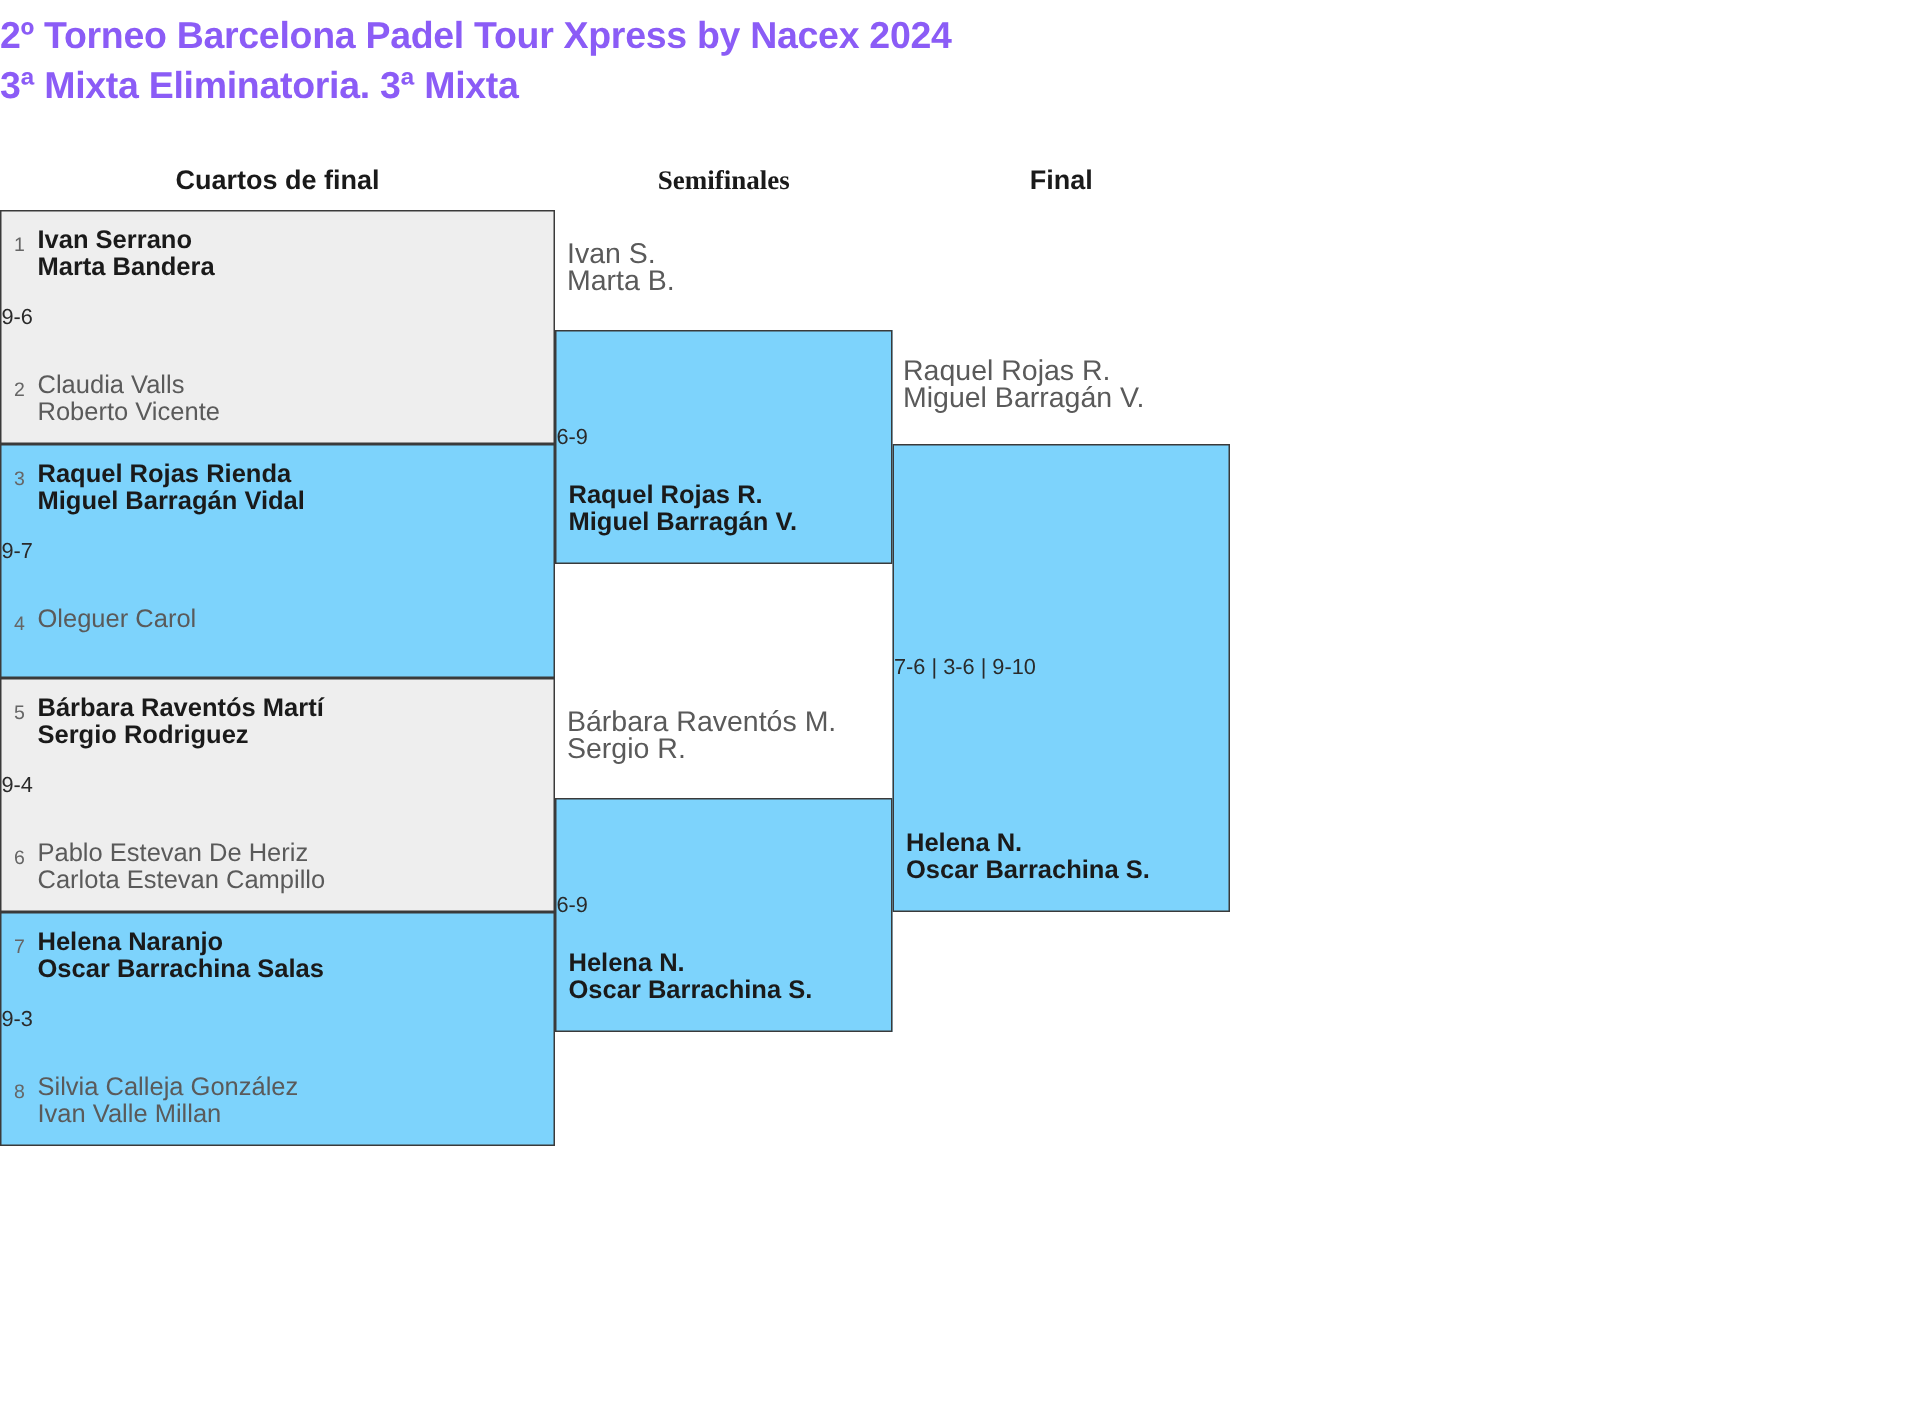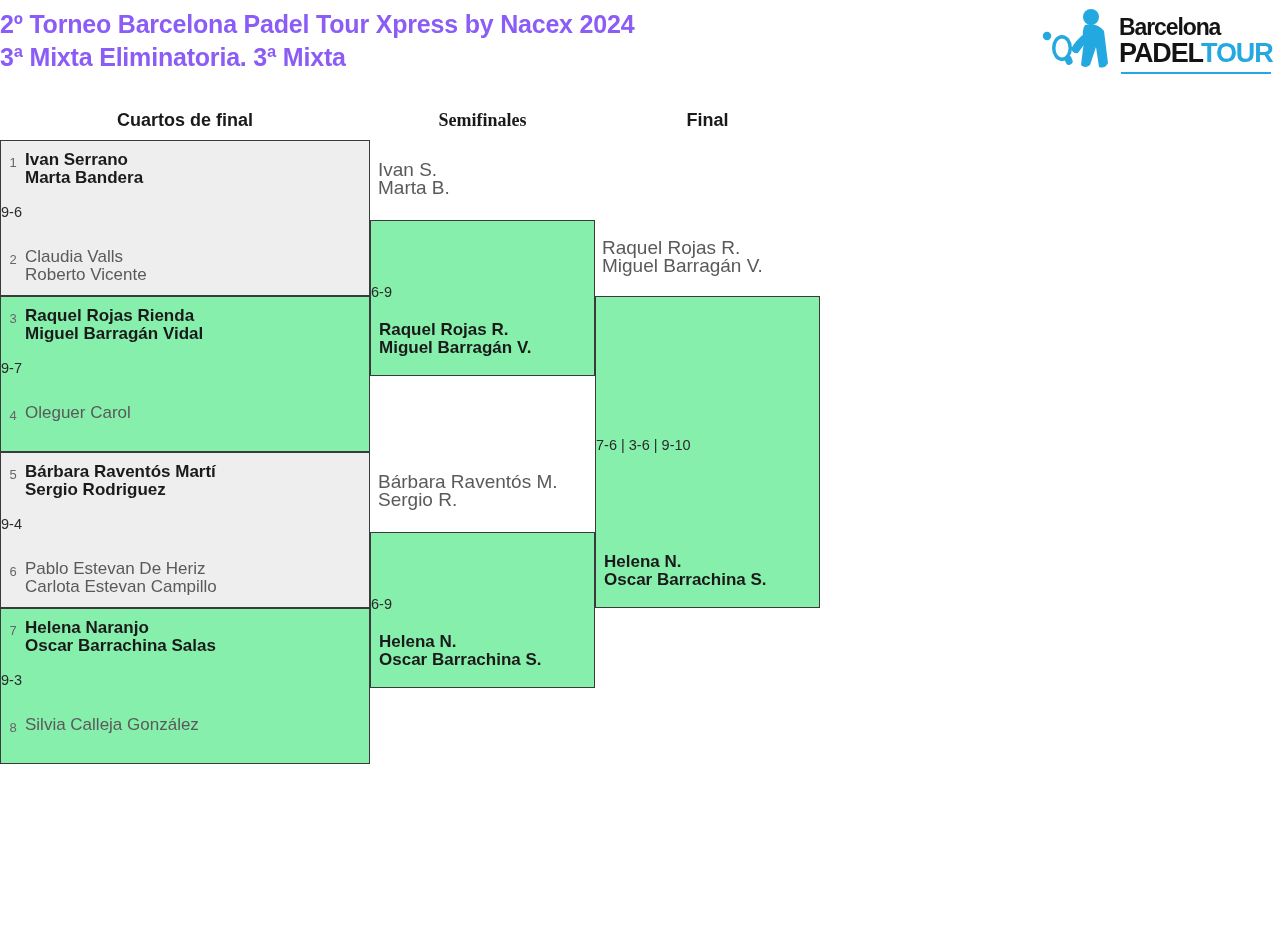--- a/index.html
+++ b/index.html
@@ -98,21 +98,21 @@
     left: 0;
     top: 0;
     width: 1280px;
     height: 949px;
   }
 
   
   .match {
     position: absolute;
     border: 1px solid #3a3a3a;
-    background: #86efac;
+    background: #7dd3fc;
   }
   .match.shaded { background: #eeeeee; }
 
   .qf { left: 0px; width: 370px; height: 156px; }
   .sf { left: 370px; width: 225px; height: 156px; }
   .fin { left: 595px; width: 225px; height: 312px; }
 
   
   .team {
     position: absolute;
@@ -166,38 +166,20 @@
 </head>
 <body>
 
 <div id="header">
 
   <div id="title-block">
     <div class="title-line">2º Torneo Barcelona Padel Tour Xpress by Nacex 2024</div>
     <div class="title-line">3ª Mixta Eliminatoria. 3ª Mixta</div>
   </div>
 
-  <div id="logo">
-    <div id="logo-mark">
-      <svg width="78" height="68" viewBox="0 0 78 68" aria-hidden="true">
-        <circle cx="6" cy="30" r="4.2" fill="#23a8e0"></circle>
-        <ellipse cx="21" cy="42" rx="10" ry="13" fill="#23a8e0"></ellipse>
-        <ellipse cx="21" cy="42" rx="6.5" ry="9.5" fill="#ffffff"></ellipse>
-        <rect x="24" y="50" width="7" height="9" rx="3" fill="#23a8e0" transform="rotate(-22 27 54)"></rect>
-        <circle cx="50" cy="11" r="8" fill="#23a8e0"></circle>
-        <path d="M44 19 q12 -3 19 6 l4 32 q-3 6 -9 4 l-3 -20 l-6 18 q-5 4 -9 0 l3 -24 q-3 -10 1 -16 z" fill="#23a8e0"></path>
-        <path d="M44 27 q-10 8 -14 16 q2 5 7 4 q5 -8 11 -13 z" fill="#23a8e0"></path>
-      </svg>
-    </div>
-    <div id="logo-word">
-      <div class="logo-l1">Barcelona</div>
-      <div class="logo-l2"><span class="logo-padel">PADEL</span><span class="logo-tour">TOUR</span></div>
-    </div>
-    <div id="logo-underline"></div>
-  </div>
 </div>
 
 <div class="round-header" id="round-qf">Cuartos de final</div>
 <div class="round-header" id="round-sf">Semifinales</div>
 <div class="round-header" id="round-f">Final</div>
 
 <div id="bracket">
 
   <div class="match qf shaded" style="top:140px">
     <div class="team team-top winner">
@@ -258,20 +240,21 @@
       <div class="players">
         <div>Helena Naranjo</div>
         <div>Oscar Barrachina Salas</div>
       </div>
     </div>
     <div class="score">9-3</div>
     <div class="team team-bottom loser">
       <div class="seed">8</div>
       <div class="players">
         <div>Silvia Calleja González</div>
+        <div>Ivan Valle Millan</div>
       </div>
     </div>
   </div>
 
   <div class="carry" style="left:378px; top:161px">
     <div>Ivan S.</div>
     <div>Marta B.</div>
   </div>
 
   <div class="match sf" style="top:220px">

